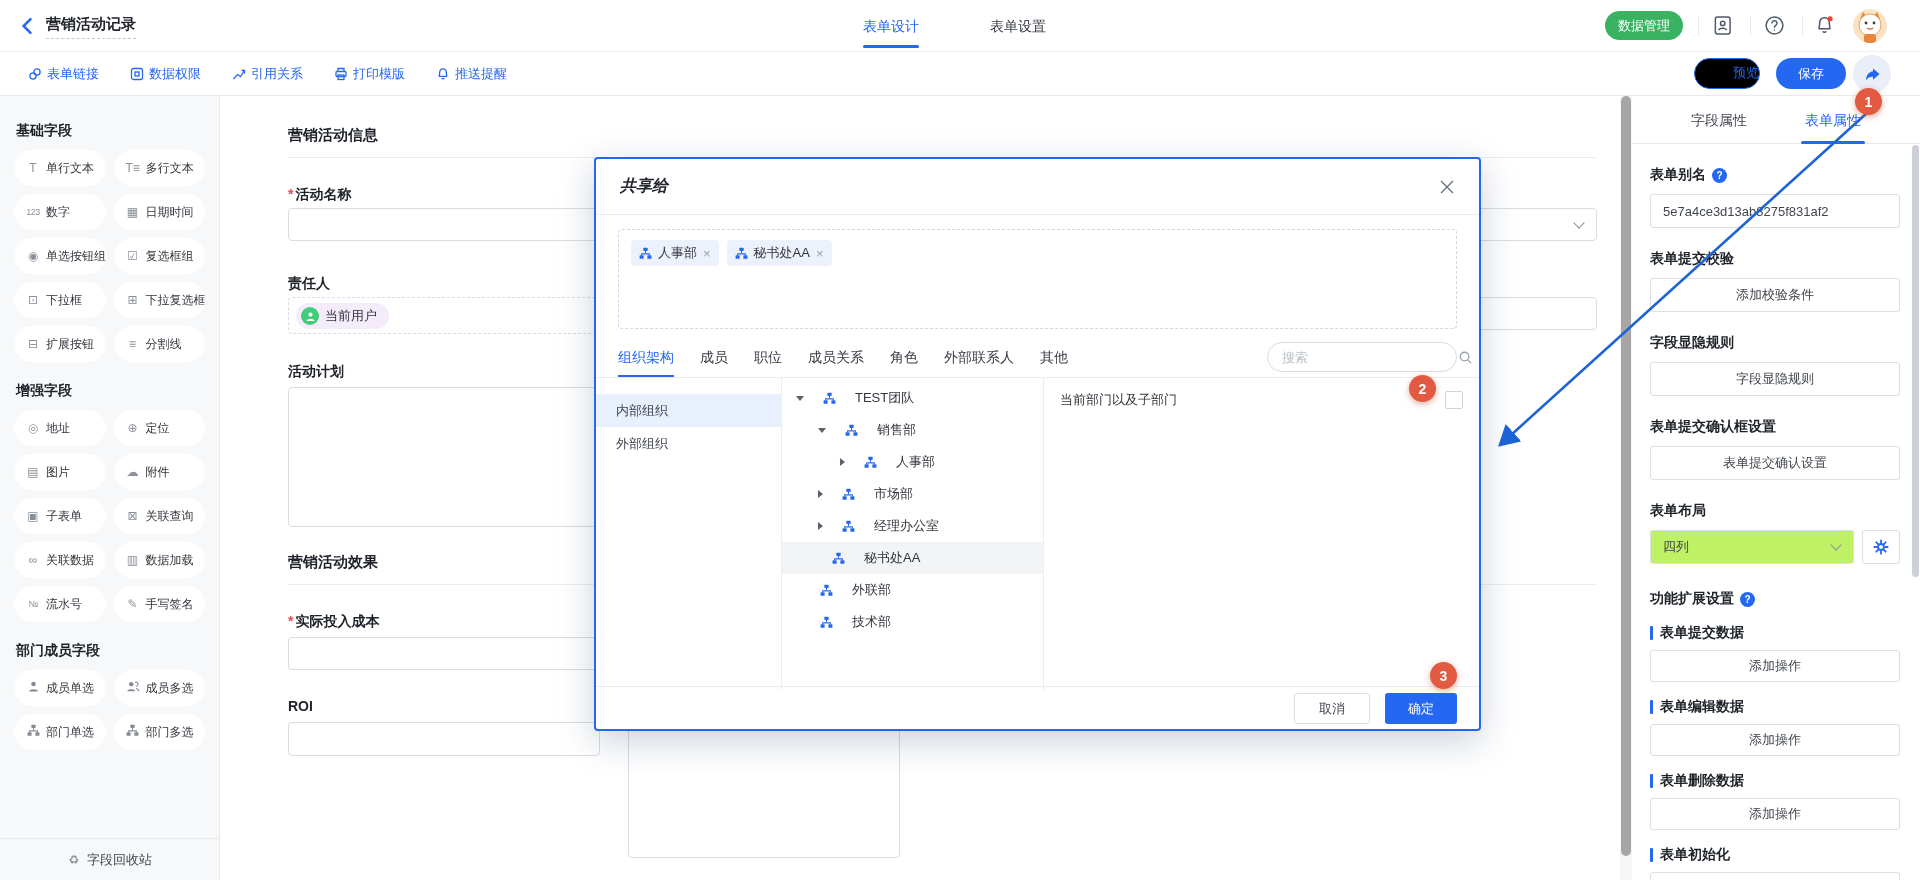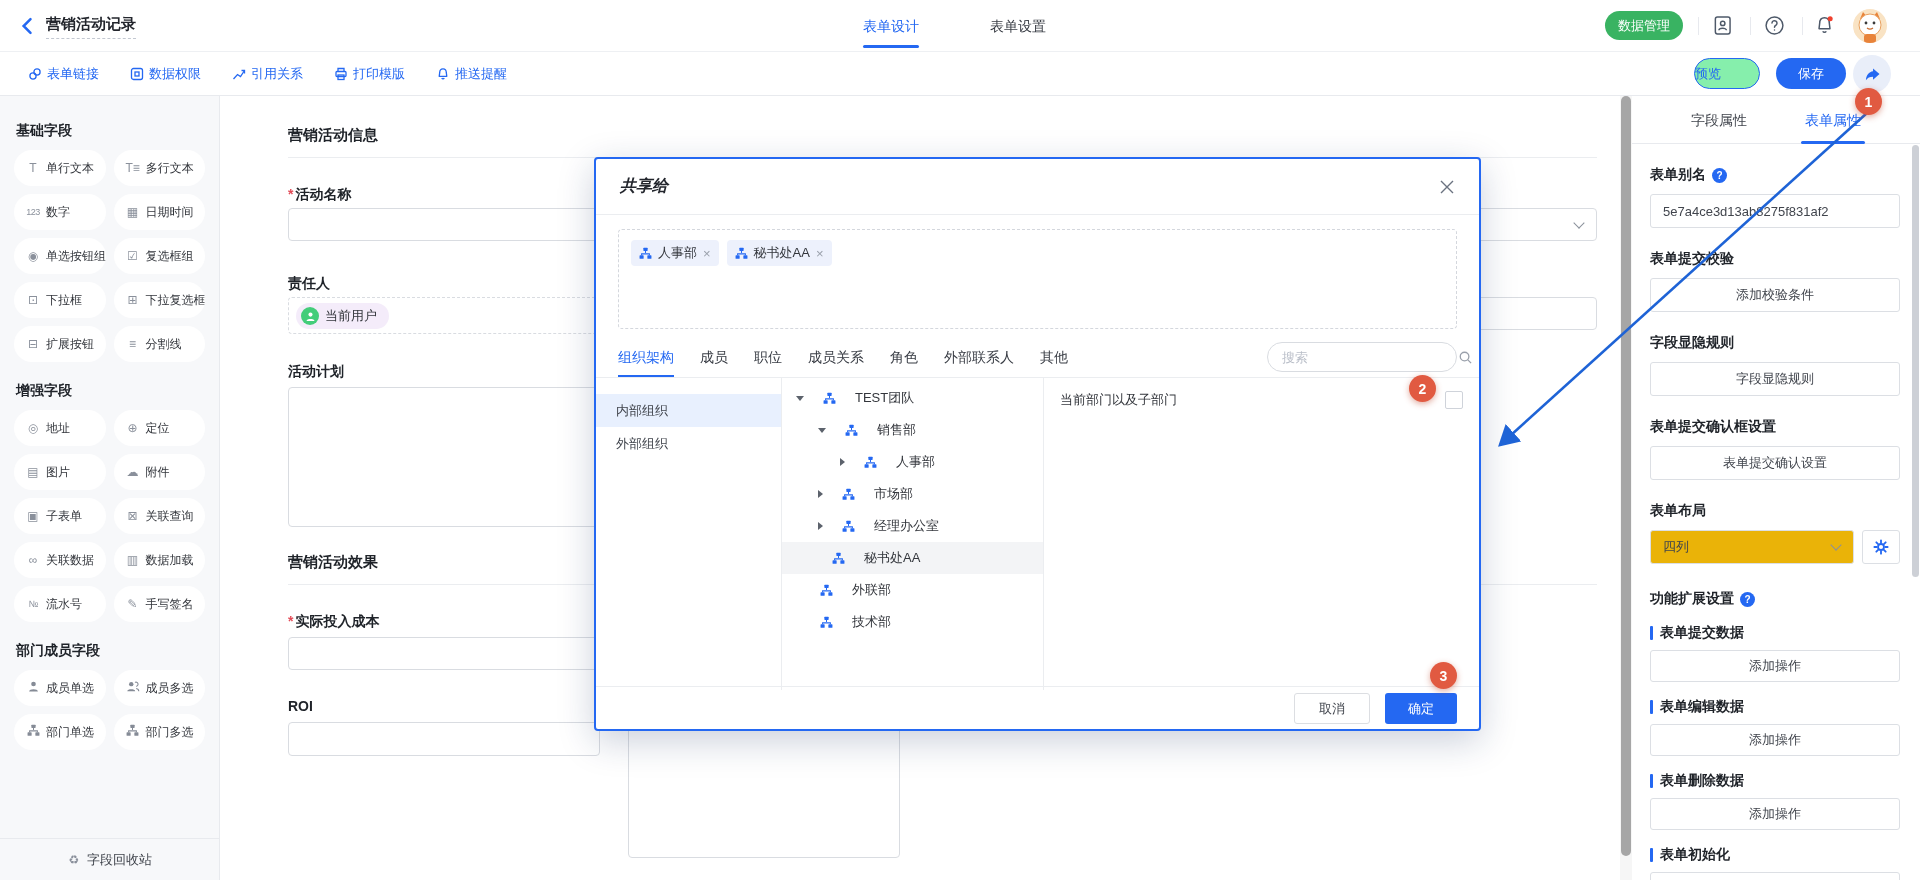--- a/index.html
+++ b/index.html
@@ -15,21 +15,21 @@
   .nav-tab.active { color:#2468f2; }
   .nav-tab.active::after { content:""; position:absolute; left:0; right:0; bottom:4px; height:3px; border-radius:2px; background:#2468f2; }
   .pill-green { position:absolute; left:1605px; top:11px; width:78px; height:29px; border-radius:15px; background:#39b362; color:#fff; font-size:13px; text-align:center; line-height:29px; cursor:pointer; }
   .vsep { position:absolute; top:17px; width:1px; height:18px; background:#e7e9ee; }
   .tico { position:absolute; top:15px; width:21px; height:21px; cursor:pointer; }
   .avatar { position:absolute; left:1853px; top:9px; width:34px; height:34px; border-radius:50%; overflow:hidden; cursor:pointer; background:#fdeedd; }
 
   
   .toolbar { position:absolute; left:0; top:52px; width:1920px; height:44px; background:#fff; border-bottom:1px solid #e8eaee; z-index:5; }
   .tb-item { position:absolute; top:0; height:44px; display:flex; align-items:center; gap:5px; color:#2468f2; font-size:13px; cursor:pointer; }
-  .btn-preview { position:absolute; left:1694px; top:6px; width:66px; height:31px; border:1px solid #2468f2; color:#2468f2; background:#86efac; border-radius:16px; font-size:13px; text-align:left; line-height:29px; cursor:pointer; }
+  .btn-preview { position:absolute; left:1694px; top:6px; width:66px; height:31px; border:1px solid #2468f2; color:#2468f2; background:#000000; border-radius:16px; font-size:13px; text-align:right; line-height:29px; cursor:pointer;font-family:Liberation Mono, monospace; }
   .btn-save { position:absolute; left:1776px; top:6px; width:70px; height:31px; background:#2468f2; color:#fff; border-radius:16px; font-size:13px; text-align:center; line-height:31px; cursor:pointer; }
   .share-circ { position:absolute; left:1853px; top:3px; width:38px; height:38px; border-radius:50%; background:#e9eef9; display:flex; align-items:center; justify-content:center; cursor:pointer; }
 
   
   .lsb { position:absolute; left:0; top:96px; width:220px; height:784px; background:#f7f8fa; border-right:1px solid #e8eaee; overflow:hidden; z-index:4; }
   .lsb-inner { padding:14px 14px 0 14px; }
   .fgroup-title { font-size:14px; font-weight:bold; color:#1f2329; margin:12px 2px 10px 2px; }
   .fgrid { display:grid; grid-template-columns:1fr 1fr; gap:8px; }
   .pill { height:36px; background:#fff; border-radius:18px; display:flex; align-items:center; gap:6px; padding:0 4px 0 12px; font-size:12px; color:#33363c; cursor:grab; overflow:hidden; white-space:nowrap; }
   .gi { color:#8a909b; font-size:12px; min-width:14px; text-align:center; flex:none; }
@@ -57,21 +57,21 @@
   .rtabs { height:48px; display:flex; align-items:center; justify-content:space-around; padding:0 30px; border-bottom:1px solid #e8eaee; }
   .rtab { position:relative; height:48px; line-height:48px; font-size:14px; color:#41454d; cursor:pointer; }
   .rtab.active { color:#2468f2; }
   .rtab.active::after { content:""; position:absolute; left:-4px; right:-4px; bottom:0; height:3px; background:#2468f2; border-radius:2px; }
   .rcontent { padding:0 20px 0 18px; }
   .r-label { display:flex; align-items:center; gap:6px; font-size:14px; font-weight:bold; color:#1f2329; margin-top:22px; }
   .help-dot { width:15px; height:15px; border-radius:50%; background:#2468f2; color:#fff; font-size:10px; display:flex; align-items:center; justify-content:center; cursor:pointer; }
   .r-input { width:100%; height:34px; border:1px solid #dcdfe4; border-radius:3px; margin-top:10px; font-size:13px; color:#41454d; padding:0 12px; background:#fff; font-family:inherit; }
   .r-btn { width:100%; height:34px; border:1px solid #dcdfe4; border-radius:3px; margin-top:10px; background:#fff; font-size:13px; color:#41454d; text-align:center; line-height:32px; cursor:pointer; }
   .r-selrow { display:flex; gap:8px; margin-top:10px; }
-  .r-select { flex:1; height:34px; border:1px solid #dcdfe4; border-radius:3px; position:relative; font-size:13px; color:#41454d; line-height:32px; padding:0 12px; cursor:pointer; background:#eab308; }
+  .r-select { flex:1; height:34px; border:1px solid #dcdfe4; border-radius:3px; position:relative; font-size:13px; color:#41454d; line-height:32px; padding:0 12px; cursor:pointer; background:#bef264; }
   .gearbtn { width:38px; height:34px; border:1px solid #dcdfe4; border-radius:3px; display:flex; align-items:center; justify-content:center; cursor:pointer; background:#fff; }
   .r-sub { display:flex; align-items:center; gap:7px; font-size:14px; font-weight:bold; color:#1f2329; margin-top:16px; }
   .bluebar { width:3px; height:14px; background:#2468f2; border-radius:1px; }
   .rscroll { position:absolute; left:1912px; top:145px; width:7px; height:432px; background:#cdd0d6; border-radius:4px; z-index:7; }
 
   
   .modal { position:absolute; left:594px; top:157px; width:887px; height:574px; background:#fff; border:2px solid #2468f2; border-radius:4px; box-shadow:0 10px 36px rgba(20,40,90,.22); z-index:20; }
   .m-header { height:56px; display:flex; align-items:center; justify-content:space-between; padding:0 24px 0 24px; border-bottom:1px solid #ebedf0; }
   .m-title { font-size:16px; font-weight:bold; color:#23262d;font-style:italic; }
   .m-close { width:16px; height:16px; cursor:pointer; }

